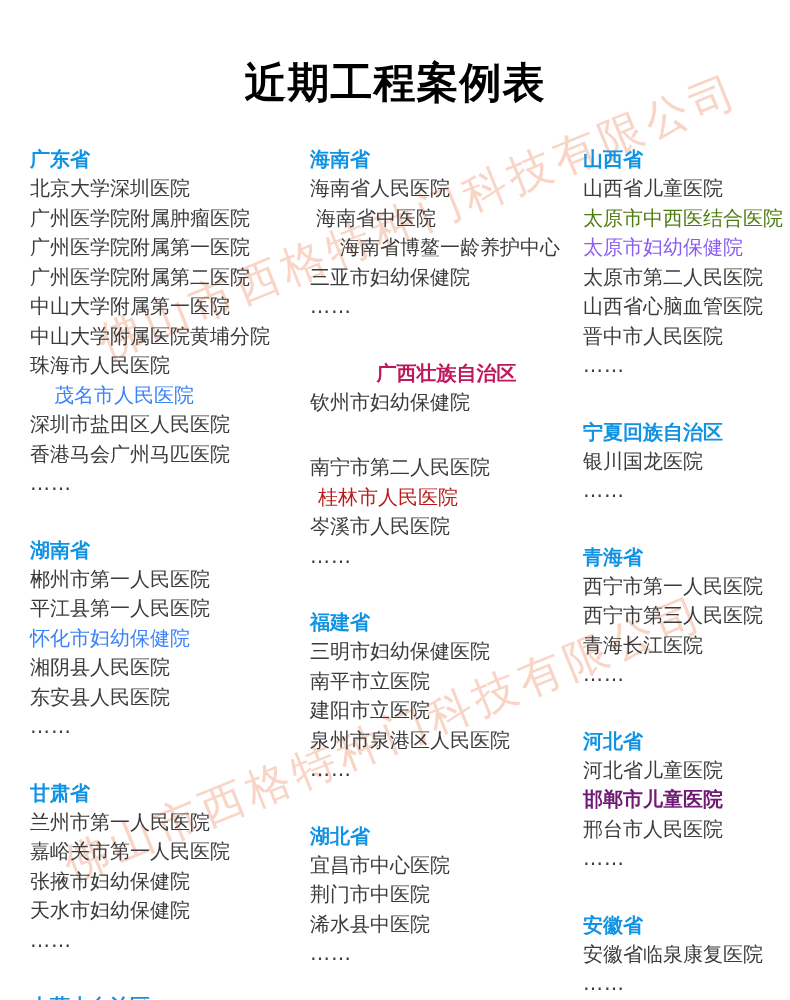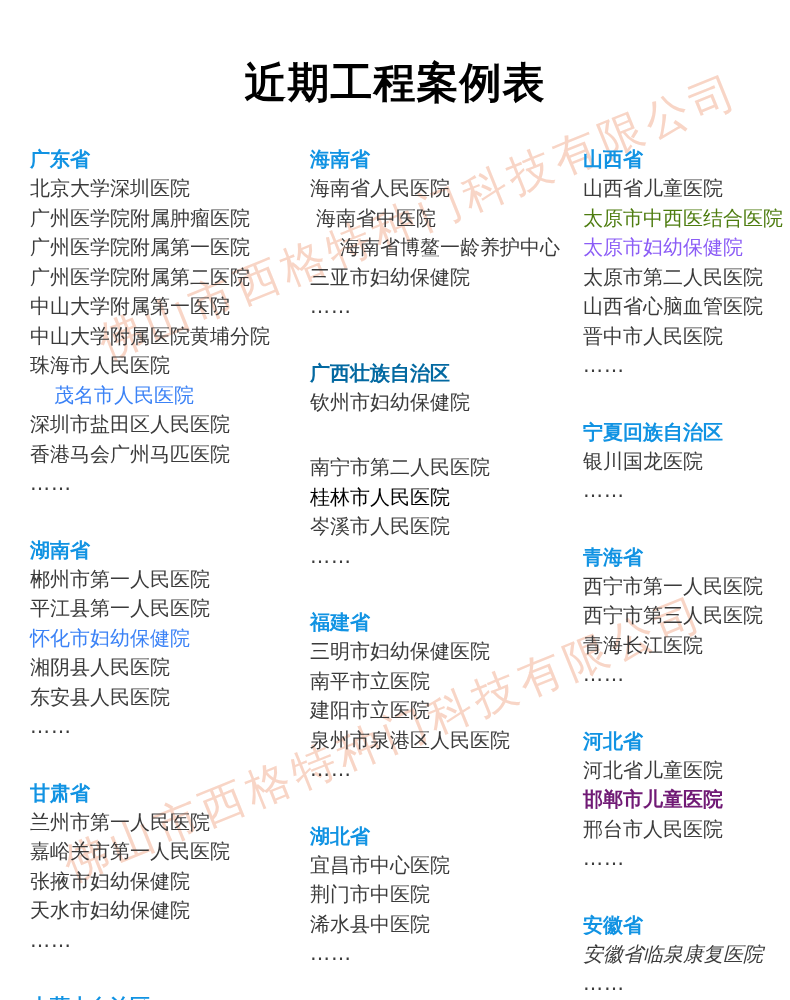--- a/index.html
+++ b/index.html
@@ -117,24 +117,24 @@
     <div class="col col-1">
         <section class="section">
           <div class="province" style="color: rgb(17, 147, 227);">海南省</div>
           <div class="hospital" style="color: rgb(59, 59, 59);">海南省人民医院</div>
           <div class="hospital" style="color: rgb(59, 59, 59); margin-left: 6px;">海南省中医院</div>
           <div class="hospital" style="color: rgb(59, 59, 59); margin-left: 30px;">海南省博鳌一龄养护中心</div>
           <div class="hospital" style="color: rgb(59, 59, 59);">三亚市妇幼保健院</div>
           <div class="dots" style="color: rgb(59, 59, 59);">……</div>
         </section>
         <section class="section">
-          <div class="province" style="color: #0369a1;">广西壮族自治区</div>
+          <div class="province" style="color: #be185d; text-align: center;">广西壮族自治区</div>
           <div class="hospital" style="color: rgb(59, 59, 59);">钦州市妇幼保健院</div>
           <div class="hospital" style="color: rgb(59, 59, 59); margin-top: 36px;">南宁市第二人民医院</div>
-          <div class="hospital" style="color: #000000;">桂林市人民医院</div>
+          <div class="hospital" style="color: #b91c1c; margin-left: 8px;">桂林市人民医院</div>
           <div class="hospital" style="color: rgb(59, 59, 59);">岑溪市人民医院</div>
           <div class="dots" style="color: rgb(59, 59, 59);">……</div>
         </section>
         <section class="section">
           <div class="province" style="color: rgb(17, 147, 227);">福建省</div>
           <div class="hospital" style="color: rgb(59, 59, 59);">三明市妇幼保健医院</div>
           <div class="hospital" style="color: rgb(59, 59, 59);">南平市立医院</div>
           <div class="hospital" style="color: rgb(59, 59, 59);">建阳市立医院</div>
           <div class="hospital" style="color: rgb(59, 59, 59);">泉州市泉港区人民医院</div>
           <div class="dots" style="color: rgb(59, 59, 59);">……</div>
@@ -175,19 +175,19 @@
         </section>
         <section class="section">
           <div class="province" style="color: rgb(17, 147, 227);">河北省</div>
           <div class="hospital" style="color: rgb(59, 59, 59);">河北省儿童医院</div>
           <div class="hospital" style="color: #701a75; font-weight: bold;">邯郸市儿童医院</div>
           <div class="hospital" style="color: rgb(59, 59, 59);">邢台市人民医院</div>
           <div class="dots" style="color: rgb(59, 59, 59);">……</div>
         </section>
         <section class="section">
           <div class="province" style="color: rgb(17, 147, 227);">安徽省</div>
-          <div class="hospital" style="color: rgb(59, 59, 59); font-style: italic;">安徽省临泉康复医院</div>
+          <div class="hospital" style="color: rgb(59, 59, 59);">安徽省临泉康复医院</div>
           <div class="dots" style="color: rgb(59, 59, 59);">……</div>
         </section>
       </div>
   </div>
 
 </div>
 
 </body></html>

